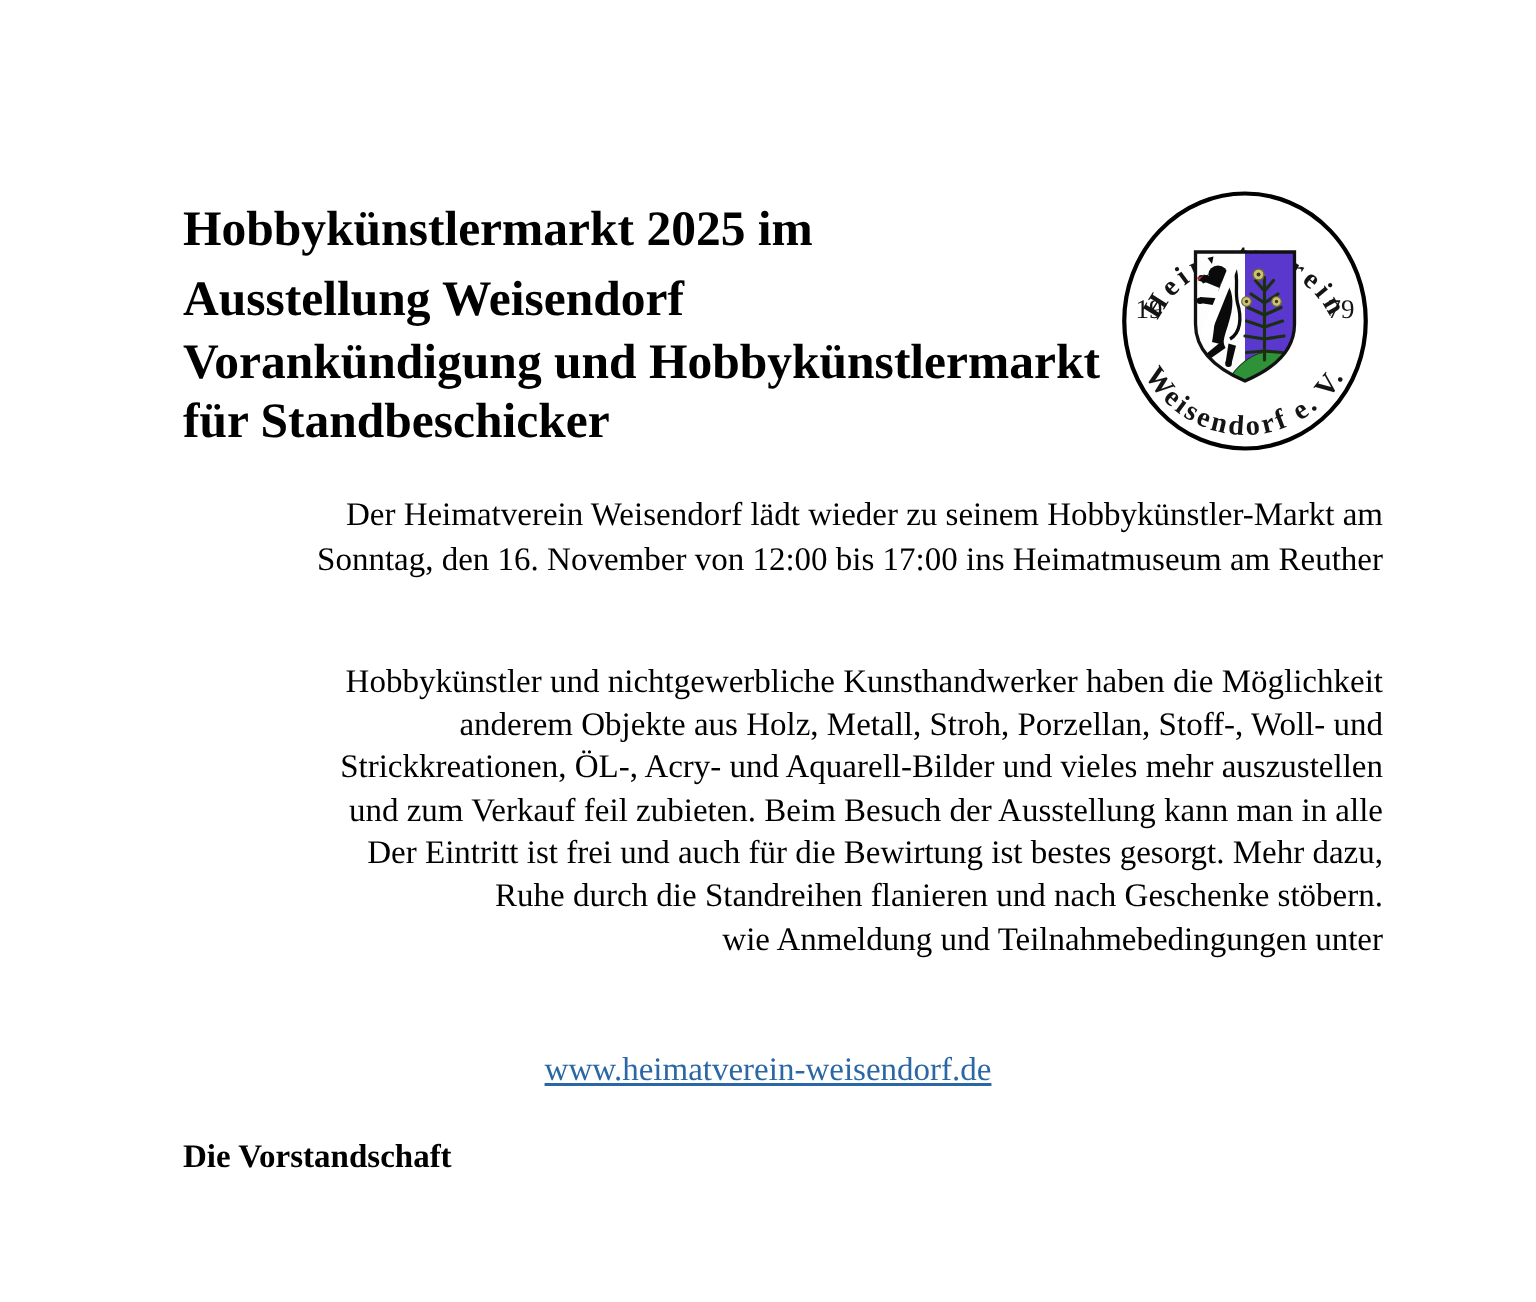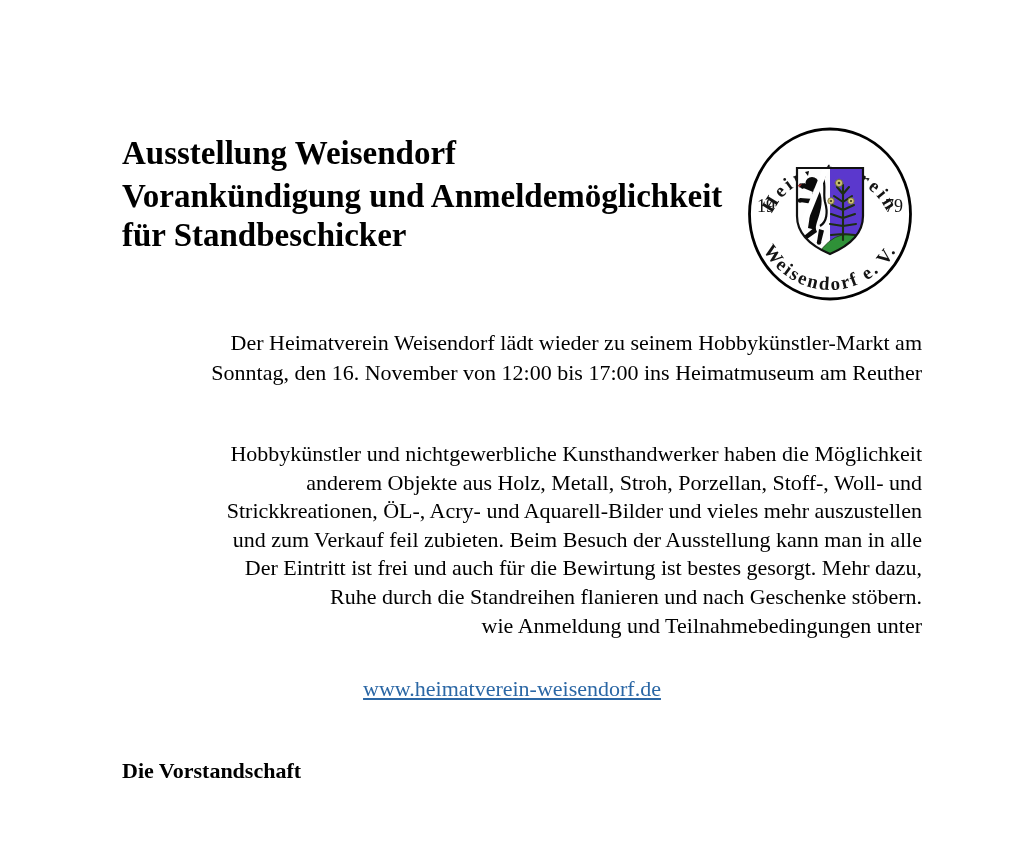--- a/index.html
+++ b/index.html
@@ -8,34 +8,35 @@
     font-family:"Liberation Serif","DejaVu Serif",serif; color:#000;
     overflow:hidden;
   }
   .title-block { position:absolute; left:122px; top:130px; }
   .title-line { font-weight:bold; font-size:33px; line-height:46.5px; white-space:nowrap; }
   .title-line.tight { line-height:39px; }
   .para { position:absolute; left:102px; width:820px; text-align:right; font-size:22px; }
   .para-intro { top:328px; line-height:29.5px; }
   .para-details { top:440px; line-height:28.6px; }
   .para div { white-space:nowrap; }
-  .link-row { position:absolute; left:102px; width:820px; top:676px; text-align:center; font-size:22px; }
+  .link-row { position:absolute; left:102px; width:820px; top:700px; text-align:center; font-size:22px; }
   .link-row a { color:#2b67a5; text-decoration:underline; }
   .signature { position:absolute; left:122px; top:758px; font-size:22px; font-weight:bold; }
   .logo { position:absolute; left:744px; top:126px; width:172px; height:176px; }
   .logo text { font-family:"Liberation Serif","DejaVu Serif",serif; fill:#141414; }
 </style>
 </head>
 <body>
 
 <div class="page">
 
   <div class="title-block">
+    <div class="title-line">Hobbykünstlermarkt 2025 im</div>
     <div class="title-line">Ausstellung Weisendorf</div>
-    <div class="title-line tight">Vorankündigung und Anmeldemöglichkeit</div>
+    <div class="title-line tight">Vorankündigung und Hobbykünstlermarkt</div>
     <div class="title-line tight">für Standbeschicker</div>
   </div>
 
   <svg class="logo" viewBox="-86 -88 172 176" aria-hidden="true">
     <defs>
       <path id="arcTop" d="M -63,16 A 64,66 0 0 1 63,16"></path>
       <path id="arcBottom" d="M -77,-4 A 77,80 0 0 0 77,-4"></path>
       <clipPath id="shieldClip">
           <path d="M -33,-46 H 33 V 2 Q 33,26 0,40 Q -33,26 -33,2 Z"></path>
         </clipPath>

